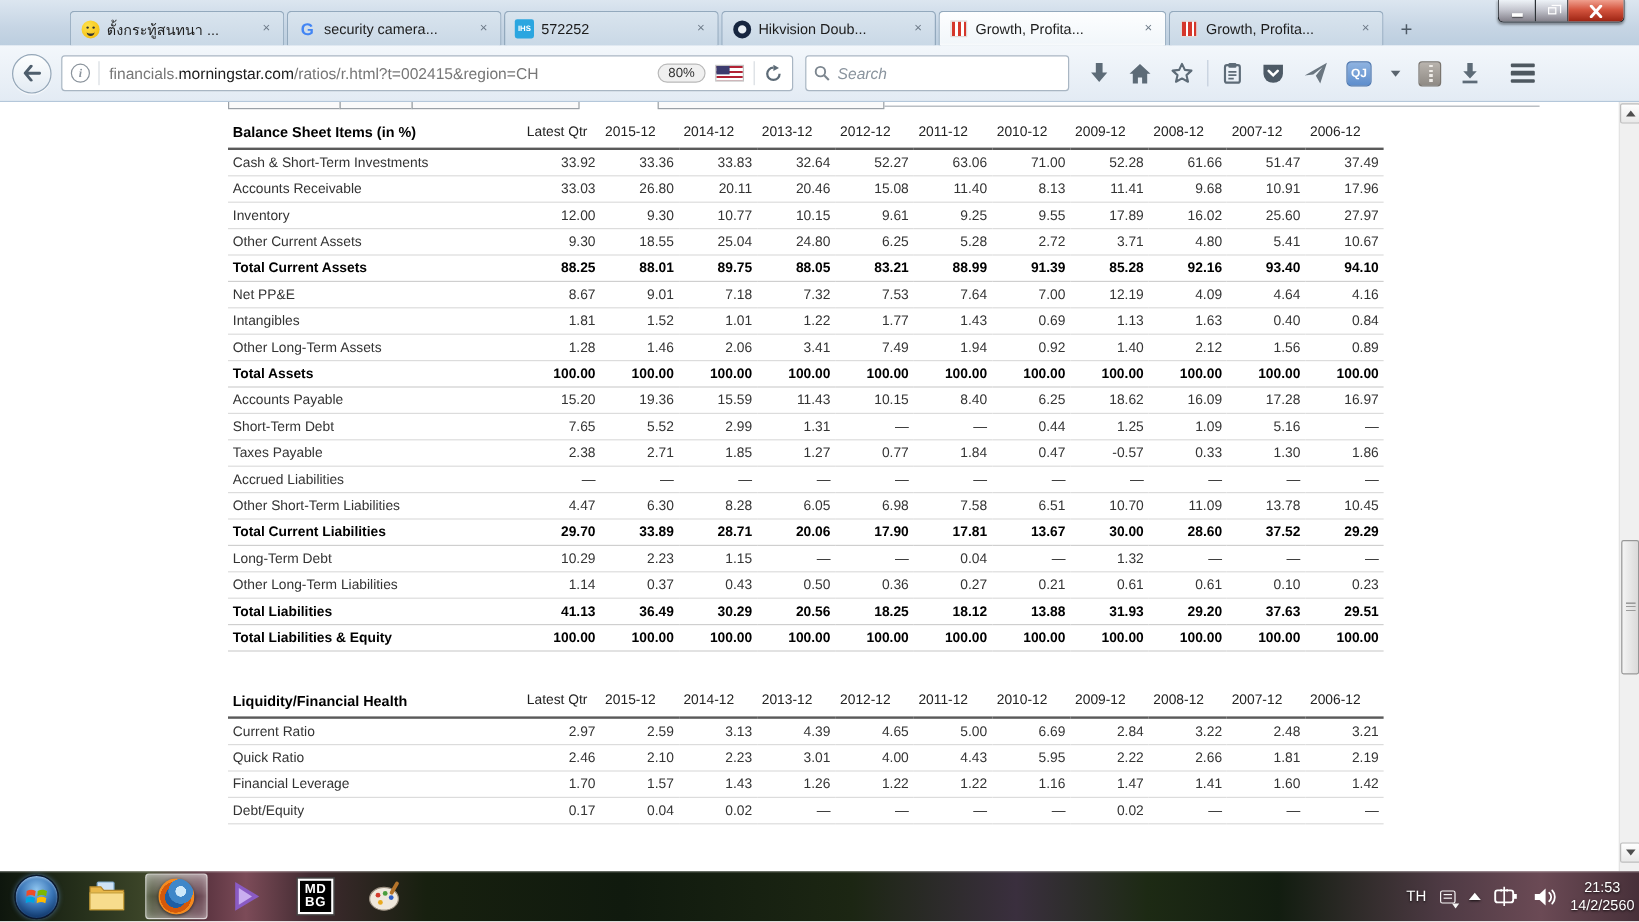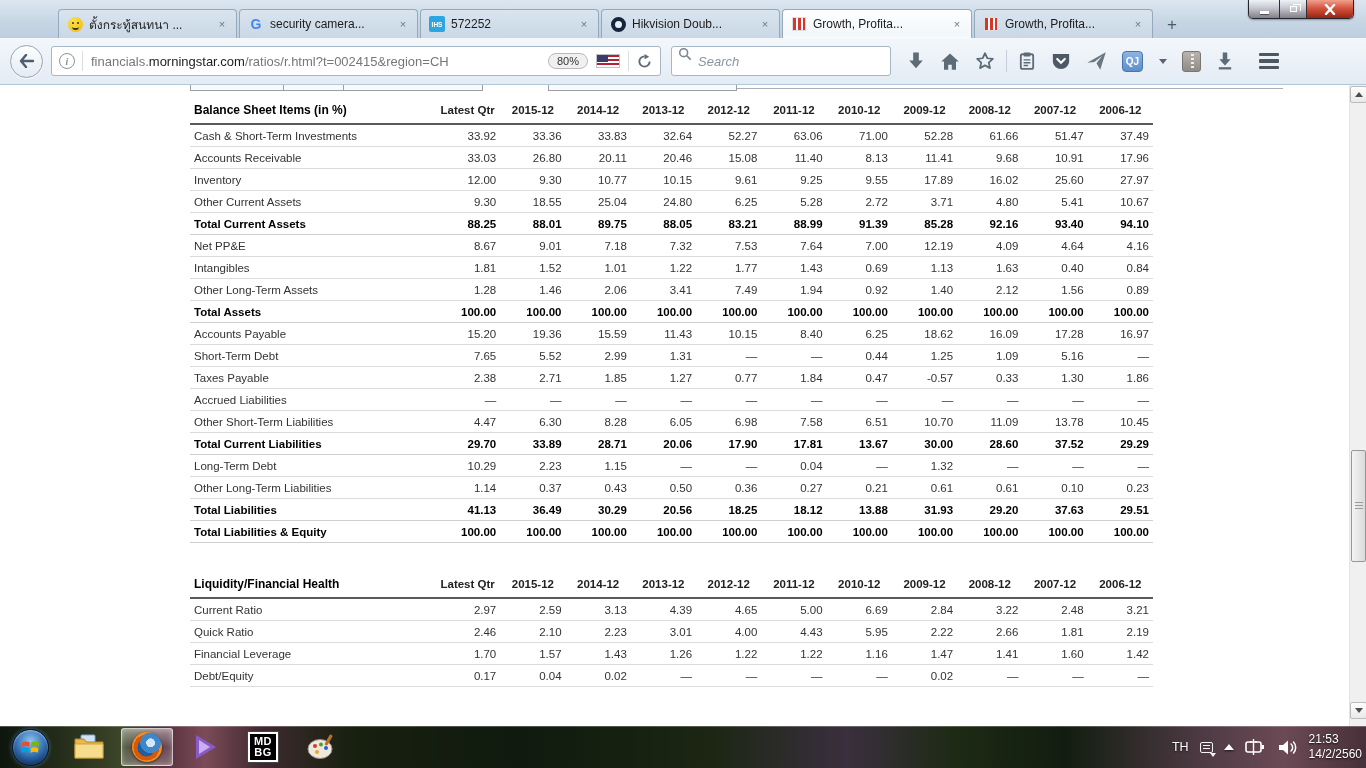--- a/index.html
+++ b/index.html
@@ -57,21 +57,21 @@
   .url-text{flex:1;white-space:nowrap;overflow:hidden;color:#777}
   .url-text .domain{color:#1c1c1c}
   .zoom-pill{flex:none;font-size:11px;color:#333;background:#f0f0f0;border:1px solid #b9b9b9;
     border-radius:9px;padding:1px 8px;margin:0 8px}
   .usflag{flex:none;width:24px;height:14px;position:relative;border:1px solid #c2c2c2;
     background:repeating-linear-gradient(180deg,#b22234 0 2px,#fff 2px 4px)}
   .usflag::before{content:"";position:absolute;left:0;top:0;width:11px;height:7px;background:#3c3b6e}
   .urlbar .sep2{width:1px;height:20px;background:#d8dde2;margin:0 8px}
   .reload-btn{flex:none;margin-right:8px;display:flex}
   .searchbox{height:30px;width:220px;margin-left:10px;background:#fff;border:1px solid #a9b6c3;border-radius:3px;
-    display:flex;flex:none}
+    display:flex;align-items:center;flex:none}
   .searchbox svg{margin:0 6px;flex:none}
   .searchbox input{border:none;outline:none;flex:1;font-size:13px;font-family:"Liberation Sans",sans-serif;color:#333;background:transparent}
   .searchbox input::placeholder{font-style:italic;color:#8a949e}
   .nav-icons{display:flex;align-items:center;margin-left:16px;gap:15px;flex:1}
   .nico{display:flex;align-items:center;justify-content:center}
   .vline{width:1px;height:22px;background:#c2cedb;margin:0 -4px}
   .qj-wrap{display:flex;align-items:center;gap:16px}
   .qj{width:21px;height:21px;border-radius:4px;background:linear-gradient(180deg,#8fb3e0,#5e8ecd);
     border:1px solid #4a74ad;color:#fff;font-size:10px;font-weight:bold;display:flex;align-items:center;justify-content:center}
   .caret{width:0;height:0;border-left:4px solid transparent;border-right:4px solid transparent;border-top:5px solid #5a646e}
@@ -86,21 +86,21 @@
   .strip-box{position:absolute;top:-2px;height:8px;border:1px solid #9aa0a6;background:#fafafa}
   .strip-line{position:absolute;top:3px;height:1px;background:#aab0b6}
 
   .fin-table{border-collapse:collapse;table-layout:fixed;width:963px;margin-left:190px;
     font-family:"Liberation Sans",sans-serif;font-size:11.5px;color:#333}
   .fin-table:first-of-type{margin-top:13px}
   .fin-table + .fin-table{margin-top:29px}
   .fin-table col.c-lbl{width:245px}
   .fin-table th{border-bottom:2px solid #5a5a5a;padding:5px 4px 6px 4px;white-space:nowrap}
   .fin-table th.t-title{text-align:left;font-size:12px;font-weight:bold;color:#000}
-  .fin-table th.t-col{text-align:center;font-weight:bold;color:#222;font-size:11.5px}
+  .fin-table th.t-col{text-align:left;font-weight:normal;color:#222;font-size:11.5px}
   .fin-table td{border-bottom:1px solid #dcdcdc;padding:4.5px 4px;white-space:nowrap}
   .fin-table td.lbl{text-align:left}
   .fin-table td.num{text-align:right}
   .fin-table tr.bold td{font-weight:bold;color:#000;border-bottom:1px solid #cfcfcf}
 
   
   .scrollbar{position:absolute;top:0;right:0;bottom:0;width:17px;background:#f0f0f0;border-left:1px solid #e4e4e4}
   .sb-btn{position:absolute;left:0;width:17px;height:17px;background:linear-gradient(180deg,#fefefe,#e9e9e9);
     border:1px solid #bcbcbc;border-radius:2px;display:flex;align-items:center;justify-content:center}
   .sb-up{top:1px}.sb-down{bottom:7px}
@@ -131,21 +131,21 @@
     display:flex;flex-direction:column;align-items:center;justify-content:center;line-height:11px}
   .mdbg span{color:#fff;font-weight:bold;font-size:11px;letter-spacing:.5px}
   .tray{margin-left:auto;display:flex;align-items:center;gap:11px;padding-right:4px;color:#fff}
   .lang{font-size:12.5px;color:#fff;text-shadow:0 1px 2px rgba(0,0,0,.8)}
   .kbd-ic{width:13px;height:11px;border:1px solid #fff;border-radius:2px;position:relative;opacity:.95}
   .kbd-ic::before{content:"";position:absolute;left:2px;top:2px;width:7px;height:1px;background:#fff;box-shadow:0 3px 0 #fff}
   .kbd-ic::after{content:"";position:absolute;right:-4px;bottom:-5px;width:0;height:0;
     border-left:3px solid transparent;border-right:3px solid transparent;border-top:4px solid #fff}
   .tray-tri{width:0;height:0;border-left:5px solid transparent;border-right:5px solid transparent;border-bottom:6px solid #fff;
     filter:drop-shadow(0 1px 1px rgba(0,0,0,.7))}
-  .clockbox{text-align:left;font-size:12px;line-height:15px;color:#fff;text-shadow:0 1px 2px rgba(0,0,0,.85)}
+  .clockbox{text-align:center;font-size:12px;line-height:15px;color:#fff;text-shadow:0 1px 2px rgba(0,0,0,.85)}
 
   svg{display:block}
 </style>
 </head>
 <body>
 
 <div class="screen">
 
   <div class="titlebar">
     <div class="tab-strip">

